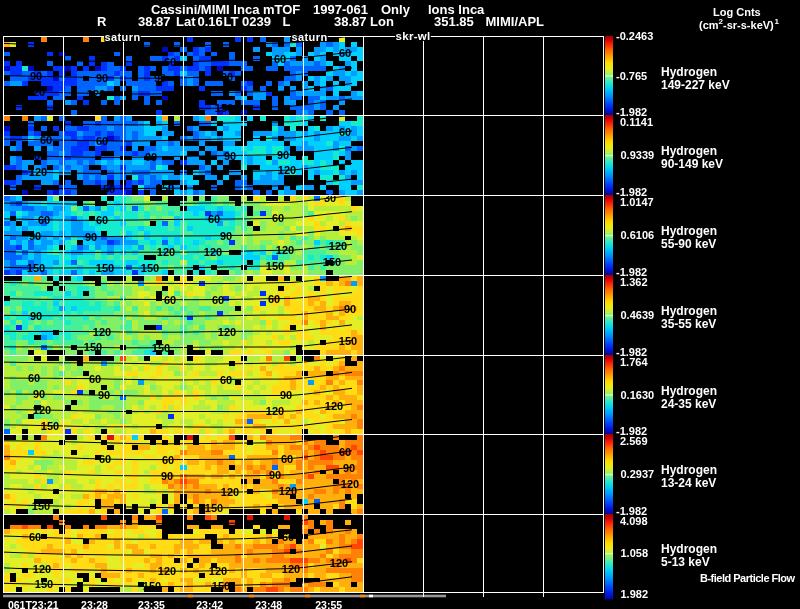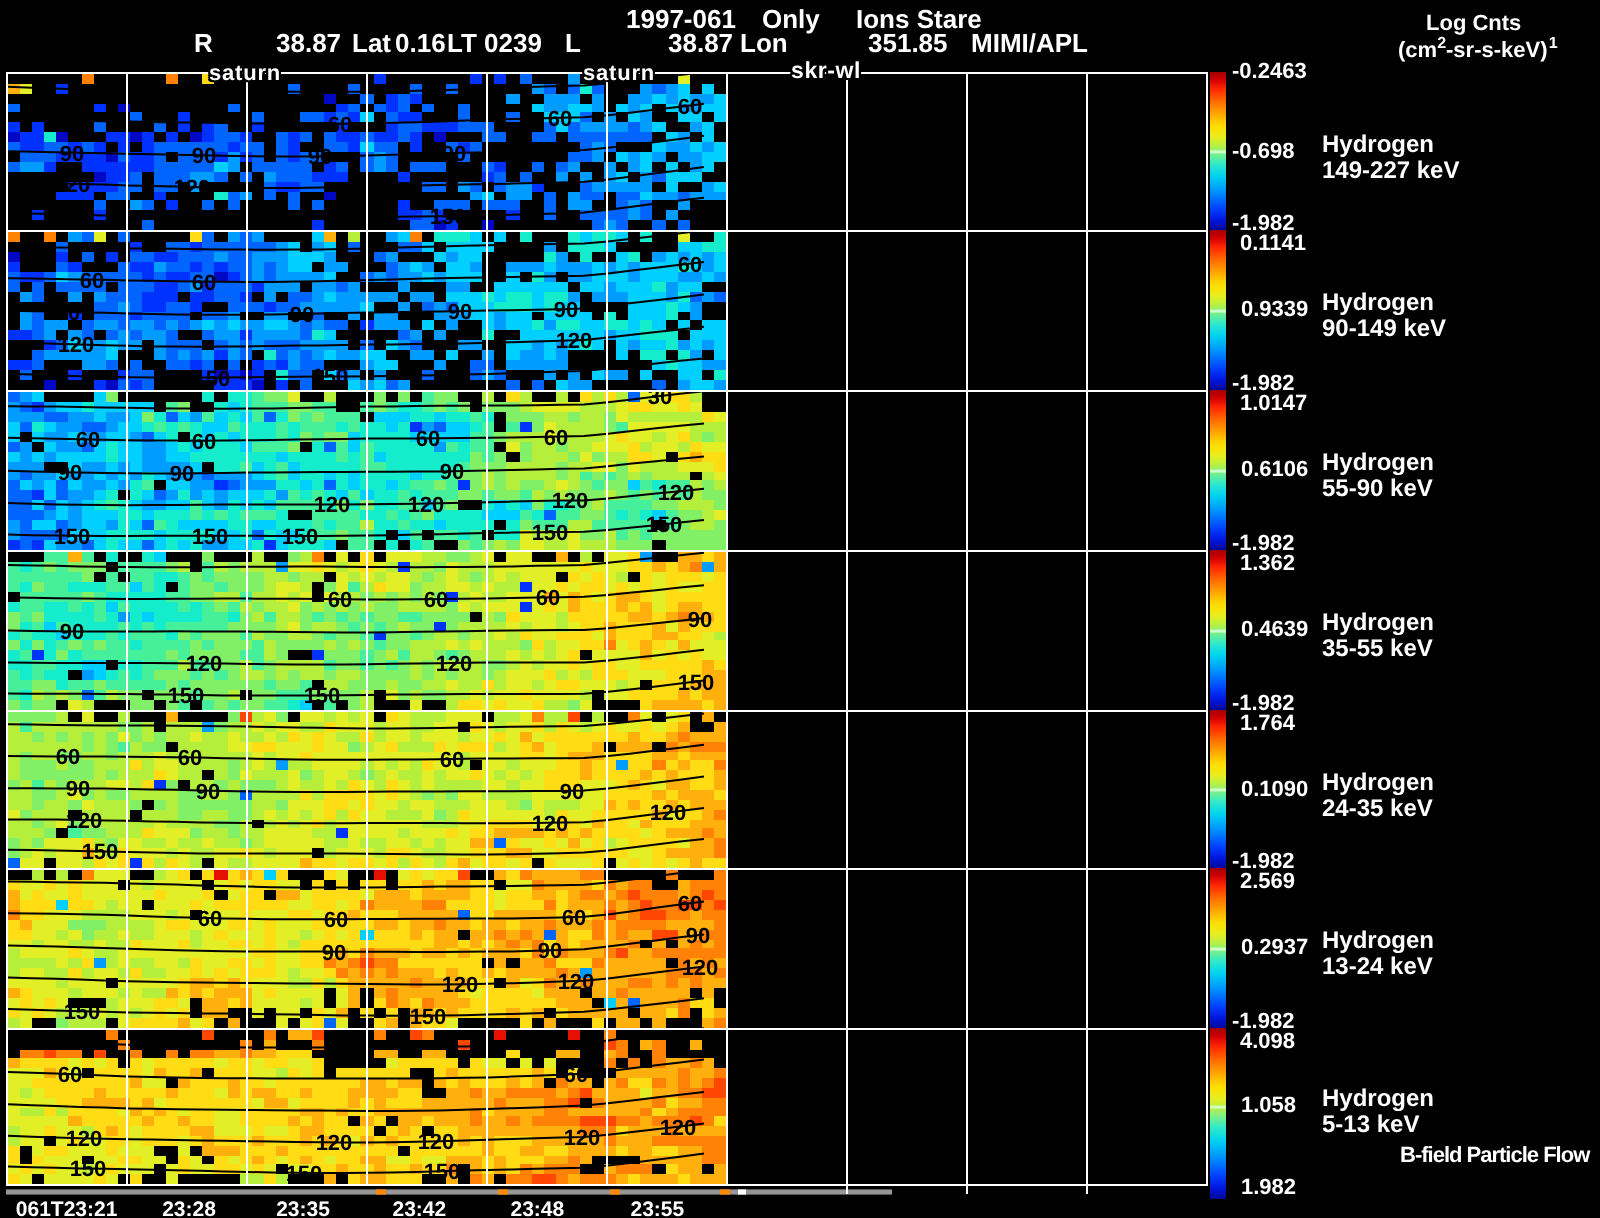--- a/index.html
+++ b/index.html
@@ -255,53 +255,54 @@
         <rect x="3" y="36" width="601" height="1"></rect>
         <rect x="3" y="115" width="601" height="1"></rect>
         <rect x="3" y="195" width="601" height="1"></rect>
         <rect x="3" y="275" width="601" height="1"></rect>
         <rect x="3" y="355" width="601" height="1"></rect>
         <rect x="3" y="434" width="601" height="1"></rect>
         <rect x="3" y="514" width="601" height="1"></rect>
         <rect x="3" y="592" width="601" height="1"></rect>
       </g>
     </svg>
+<div class="t" style="left:151px;top:2.5px;font-size:13px">Cassini/MIMI Inca mTOF</div>
 <div class="t" style="left:313px;top:2.5px;font-size:13px">1997-061</div>
 <div class="t" style="left:381px;top:2.5px;font-size:13px">Only</div>
-<div class="t" style="left:428px;top:2.5px;font-size:13px">Ions Stare</div>
+<div class="t" style="left:428px;top:2.5px;font-size:13px">Ions Inca</div>
 <div class="t" style="left:97px;top:14.7px;font-size:13px">R</div>
 <div class="t" style="left:138px;top:14.7px;font-size:13px">38.87</div>
 <div class="t" style="left:176px;top:14.7px;font-size:13px">Lat</div>
 <div class="t" style="left:197.5px;top:14.7px;font-size:13px">0.16</div>
 <div class="t" style="left:223.5px;top:14.7px;font-size:13px">LT</div>
 <div class="t" style="left:242px;top:14.7px;font-size:13px">0239</div>
 <div class="t" style="left:282.5px;top:14.7px;font-size:13px">L</div>
 <div class="t" style="left:334px;top:14.7px;font-size:13px">38.87</div>
 <div class="t" style="left:370px;top:14.7px;font-size:13px">Lon</div>
 <div class="t" style="left:434px;top:14.7px;font-size:13px">351.85</div>
 <div class="t" style="left:485.5px;top:14.7px;font-size:13px">MIMI/APL</div>
 <div class="t" style="left:713px;top:5.8px;font-size:11px">Log Cnts</div>
 <div class="t" style="left:699px;top:17.3px;font-size:11px">(cm<sup>2</sup>-sr-s-keV)<sup> 1</sup></div>
 <div class="t" style="left:104.5px;top:31.4px;font-size:11px;letter-spacing:0.4px;text-shadow:1px 1px 0 #000,-1px 1px 0 #000,1px -1px 0 #000,-1px -1px 0 #000,0 1px 0 #000,0 -1px 0 #000,1px 0 0 #000,-1px 0 0 #000">saturn</div>
 <div class="t" style="left:291.5px;top:31.4px;font-size:11px;letter-spacing:0.4px;text-shadow:1px 1px 0 #000,-1px 1px 0 #000,1px -1px 0 #000,-1px -1px 0 #000,0 1px 0 #000,0 -1px 0 #000,1px 0 0 #000,-1px 0 0 #000">saturn</div>
 <div class="t" style="left:395.5px;top:29.9px;font-size:11.5px;letter-spacing:0.3px;text-shadow:1px 1px 0 #000,-1px 1px 0 #000,1px -1px 0 #000,-1px -1px 0 #000,0 1px 0 #000,0 -1px 0 #000,1px 0 0 #000,-1px 0 0 #000">skr-wl</div>
 <div class="t" style="left:616px;top:30px;font-size:11px">-0.2463</div>
-<div class="t" style="left:616px;top:69.9px;font-size:11px">-0.698</div>
+<div class="t" style="left:616px;top:69.9px;font-size:11px">-0.765</div>
 <div class="t" style="left:616px;top:105.9px;font-size:11px">-1.982</div>
 <div class="t" style="left:620px;top:116.4px;font-size:11px">0.1141</div>
 <div class="t" style="left:620.5px;top:149.4px;font-size:11px">0.9339</div>
 <div class="t" style="left:616px;top:185.9px;font-size:11px">-1.982</div>
 <div class="t" style="left:620px;top:196.4px;font-size:11px">1.0147</div>
 <div class="t" style="left:620.5px;top:229.4px;font-size:11px">0.6106</div>
 <div class="t" style="left:616px;top:265.9px;font-size:11px">-1.982</div>
 <div class="t" style="left:620px;top:276.4px;font-size:11px">1.362</div>
 <div class="t" style="left:620.5px;top:309.4px;font-size:11px">0.4639</div>
 <div class="t" style="left:616px;top:345.9px;font-size:11px">-1.982</div>
 <div class="t" style="left:620px;top:356.4px;font-size:11px">1.764</div>
-<div class="t" style="left:620.5px;top:388.9px;font-size:11px">0.1090</div>
+<div class="t" style="left:620.5px;top:388.9px;font-size:11px">0.1630</div>
 <div class="t" style="left:616px;top:424.9px;font-size:11px">-1.982</div>
 <div class="t" style="left:620px;top:435.4px;font-size:11px">2.569</div>
 <div class="t" style="left:620.5px;top:468.4px;font-size:11px">0.2937</div>
 <div class="t" style="left:616px;top:504.9px;font-size:11px">-1.982</div>
 <div class="t" style="left:620px;top:515.4px;font-size:11px">4.098</div>
 <div class="t" style="left:620.5px;top:547.4px;font-size:11px">1.058</div>
 <div class="t" style="left:620.5px;top:588px;font-size:11px">1.982</div>
 <div class="t" style="left:661px;top:65.5px;font-size:12px;line-height:13.4px">Hydrogen<br>149-227 keV</div>
 <div class="t" style="left:661px;top:145px;font-size:12px;line-height:13.4px">Hydrogen<br>90-149 keV</div>
 <div class="t" style="left:661px;top:225px;font-size:12px;line-height:13.4px">Hydrogen<br>55-90 keV</div>

